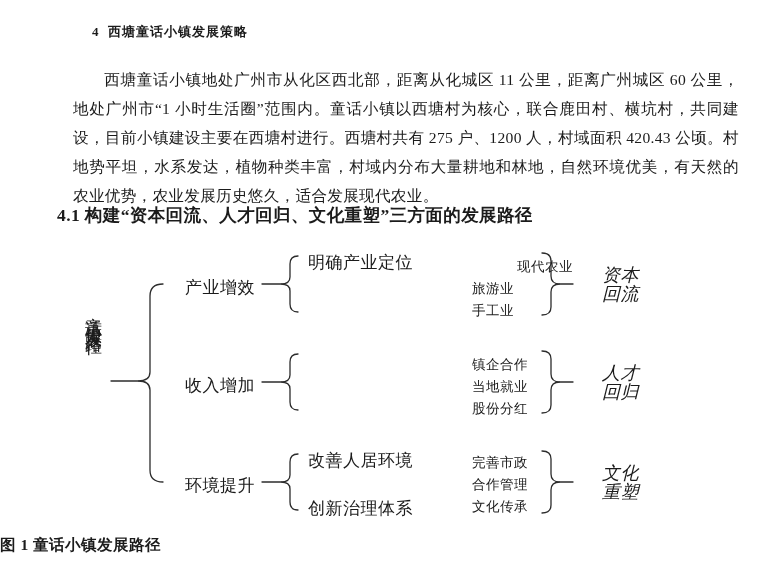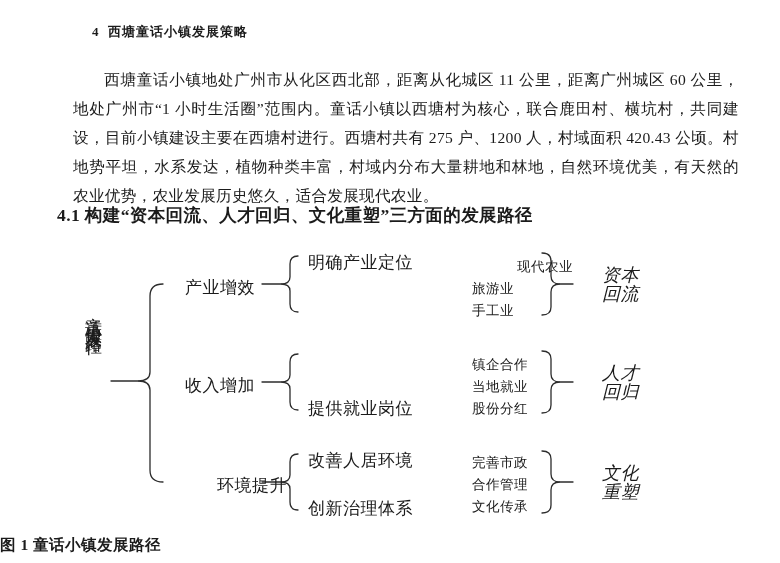--- a/index.html
+++ b/index.html
@@ -101,27 +101,26 @@
     <div class="lbl root-lbl">童话小镇发展路径</div>
 
     <div class="lbl branch-lbl" style="left:185px;top:276px;">产业增效</div>
     <div class="lbl sub-lbl" style="left:308px;top:251px;">明确产业定位</div>
     <div class="lbl tag-lbl" style="left:472px;top:258px;margin-left:45px;">现代农业</div>
     <div class="lbl tag-lbl" style="left:472px;top:280px;">旅游业</div>
     <div class="lbl tag-lbl" style="left:472px;top:302px;">手工业</div>
     <div class="lbl outcome-lbl" style="left:602px;top:266px;">资本回流</div>
 
     <div class="lbl branch-lbl" style="left:185px;top:374px;">收入增加</div>
-    <div class="lbl sub-lbl" style="left:308px;top:397px;">提供就业岗位</div>
     <div class="lbl tag-lbl" style="left:472px;top:356px;">镇企合作</div>
     <div class="lbl tag-lbl" style="left:472px;top:378px;">当地就业</div>
     <div class="lbl tag-lbl" style="left:472px;top:400px;">股份分红</div>
     <div class="lbl outcome-lbl" style="left:602px;top:364px;">人才回归</div>
 
-    <div class="lbl branch-lbl" style="left:185px;top:474px;margin-left:32px;">环境提升</div>
+    <div class="lbl branch-lbl" style="left:185px;top:474px;">环境提升</div>
     <div class="lbl sub-lbl" style="left:308px;top:449px;">改善人居环境</div>
     <div class="lbl sub-lbl" style="left:308px;top:497px;">创新治理体系</div>
     <div class="lbl tag-lbl" style="left:472px;top:454px;">完善市政</div>
     <div class="lbl tag-lbl" style="left:472px;top:476px;">合作管理</div>
     <div class="lbl tag-lbl" style="left:472px;top:498px;">文化传承</div>
     <div class="lbl outcome-lbl" style="left:602px;top:464px;">文化重塑</div>
 
     <div class="fig-caption">图 1 童话小镇发展路径</div>
   </div>
 

